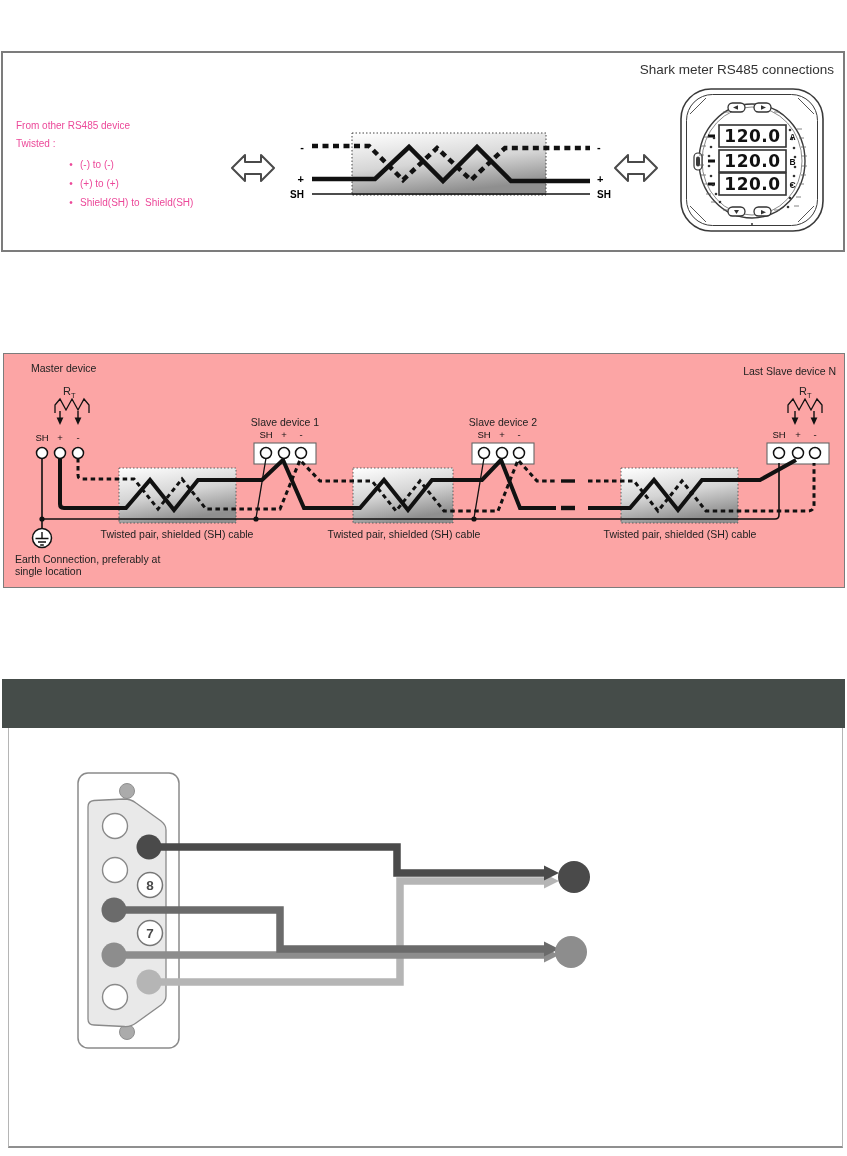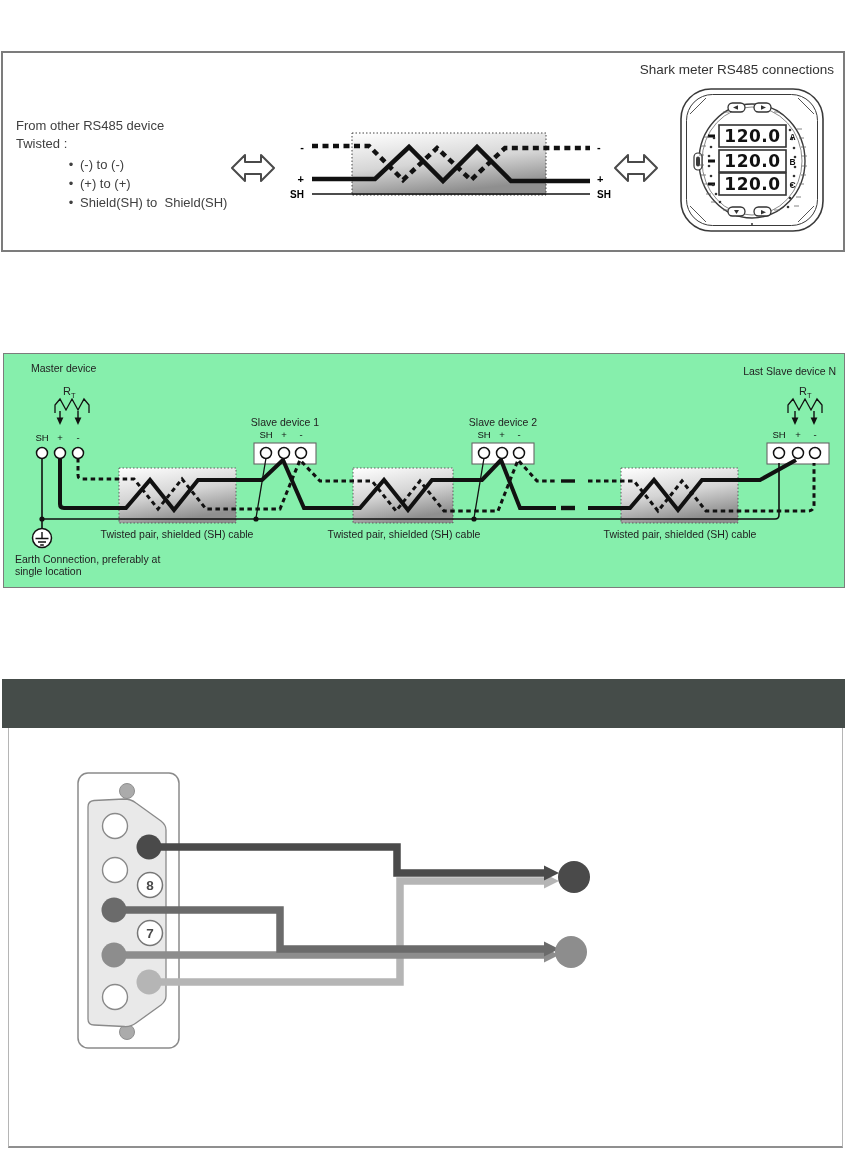--- a/index.html
+++ b/index.html
@@ -8,28 +8,28 @@
     font-family:"Liberation Sans", sans-serif;color:#222;
   }
   .abs{position:absolute;}
   .box1{
     left:1px;top:3px;width:840px;height:197px;
     border:2px solid #7c7c7c;background:#fff;margin-top:48px;
   }
   .box1-title{
     right:9px;top:9px;font-size:13.5px;color:#333;
   }
-  .src-block{left:13px;top:64px;font-size:13px;line-height:18px;color:#404040;}
+  .src-block{left:13px;top:64px;font-size:10px;line-height:18px;color:#ec4899;}
   .bullets{margin-top:2px;}
   .bullet-row{display:flex;line-height:19px;}
   .bullet-dot{width:18px;margin-left:46px;text-align:center;}
   .bullet-txt{white-space:pre;}
   .box2{
     left:3px;top:353px;width:840px;height:233px;
-    border:1.5px solid #7c7c7c;background:#86efac;
+    border:1.5px solid #7c7c7c;background:#fca5a5;
   }
   .darkbar{left:2px;top:679px;width:843px;height:49px;}
   .box3{
     left:8px;top:728px;width:833px;height:418px;background:#fff;
     border-left:1px solid #b5b5b5;border-right:1px solid #b5b5b5;border-bottom:2px solid #8f8f8f;
   }
   svg{display:block;}
   svg text{font-family:"Liberation Sans", sans-serif;}
   .lcd{font-family:"DejaVu Sans", sans-serif;font-weight:bold;letter-spacing:0.5px;}
 </style>

